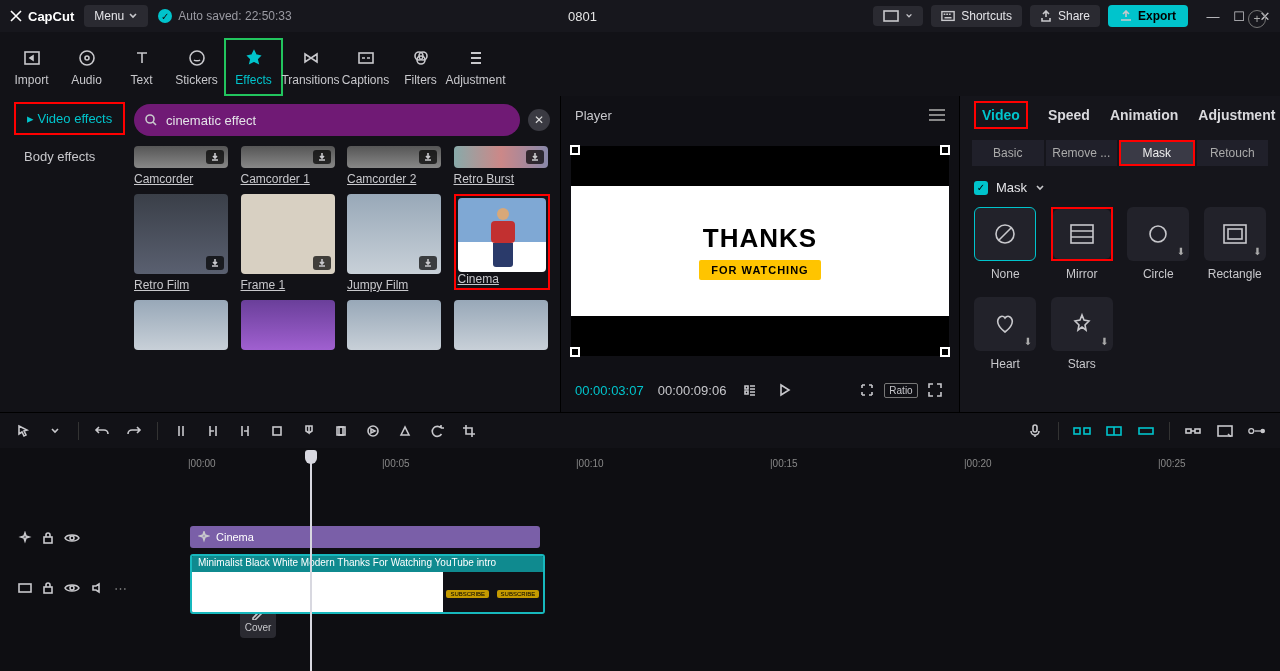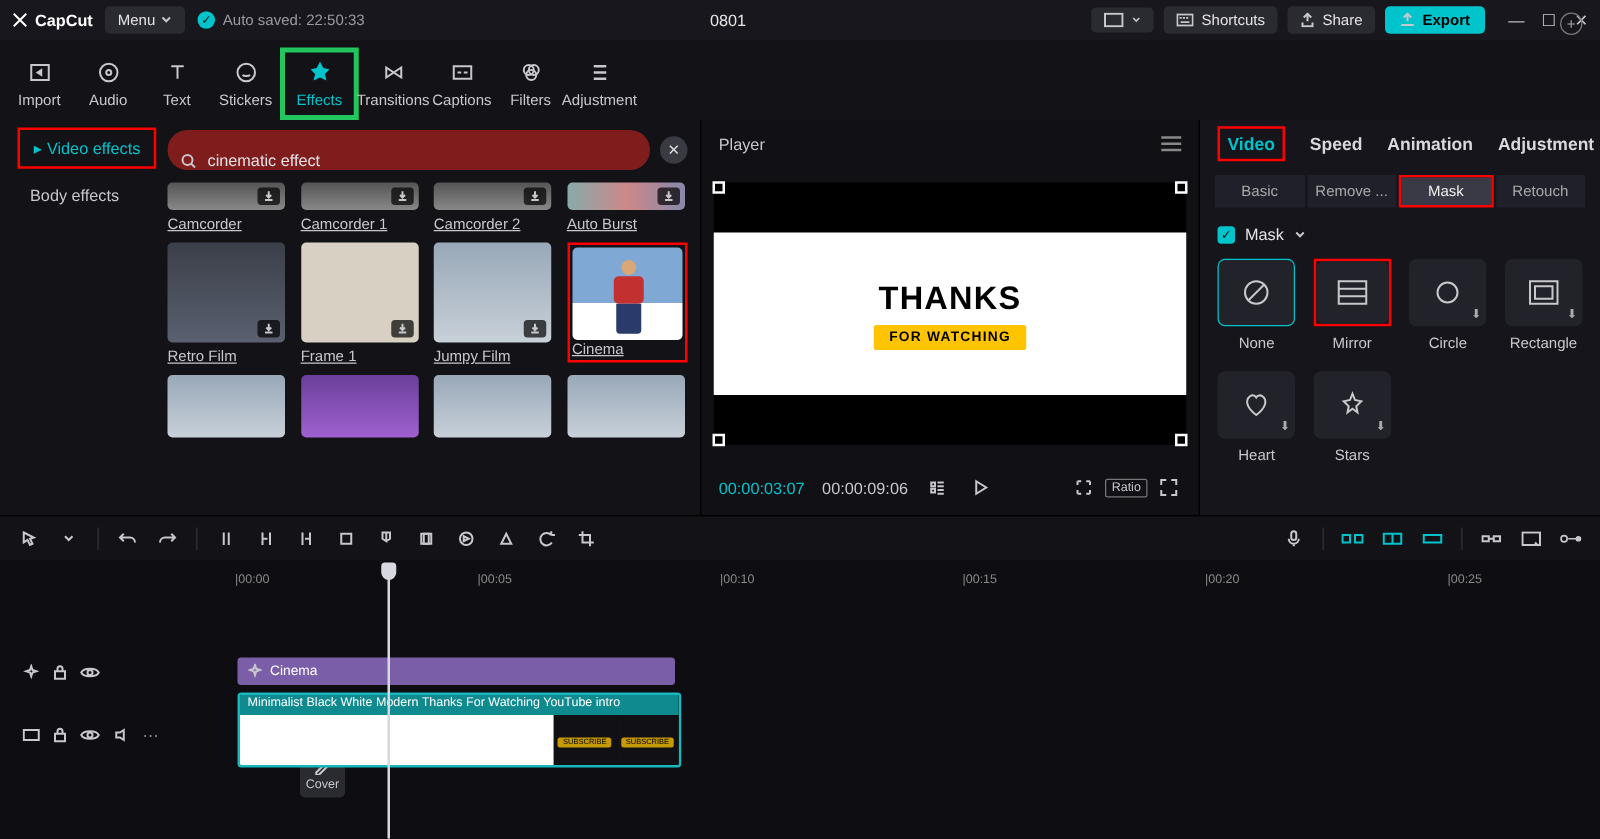--- a/index.html
+++ b/index.html
@@ -27,21 +27,21 @@
 .media-tab.active .icon svg { stroke:#00c4cc; fill:#00c4cc;}
 
 
 .main-row { display: flex; height: 316px; }
 .panel-left { width: 560px; background: #121217; display: flex; }
 .panel-left .side-col { width: 130px; padding-top: 6px; display:flex; flex-direction:column; gap:8px; align-items:flex-start; padding-left:14px;}
 .panel-left .side-item { padding: 6px 10px; border-radius: 4px; font-size: 13px; display:flex; align-items:center; gap:4px;}
 .panel-left .side-item.active { color:#00c4cc; }
 .panel-left .content-col { flex:1; padding: 8px 10px 0 4px; }
 .search-row { display:flex; align-items:center; gap:8px;}
-.search-box { flex:1; background:#7f1d1d; border-radius:16px; height:32px; display:flex; align-items:flex-end; padding:0 10px; gap:8px;}
+.search-box { flex:1; background:#701a75; border-radius:16px; height:32px; display:flex; align-items:center; padding:0 10px; gap:8px;}
 .search-box input { background:transparent; border:none; color:#e4e4e8; font-size:13px; flex:1; outline:none;}
 .search-close { width:22px;height:22px;border-radius:50%;background:#3a3a42;display:flex;align-items:center;justify-content:center;color:#ddd;font-size:12px;}
 .effects-grid { margin-top: 10px; display: grid; grid-template-columns: repeat(4, 1fr); gap: 8px 10px; }
 .effect-item { display:flex; flex-direction:column; gap:4px;text-decoration:underline;}
 .effect-thumb { width:94px; height:80px; background:#2a2a31; border-radius:4px; position:relative; overflow:hidden;}
 .effect-thumb.short { height: 22px;}
 .effect-thumb .dl-badge { position:absolute; right:4px; bottom:4px; width:18px;height:14px; background:rgba(0,0,0,0.7); border-radius:3px; display:flex;align-items:center;justify-content:center;}
 .effect-label { font-size:12px; color:#c8c8cc;}
 .effect-thumb.retro { background:linear-gradient(#3a3f48,#5a6070);}
 .effect-thumb.frame { background:#d8d0c2;}
@@ -207,21 +207,21 @@
       </div>
     <div class="media-tab">
         <div class="icon">
           <svg width="20" height="20" viewBox="0 0 20 20">
             <circle cx="10" cy="10" r="7"></circle>
             <path d="M7 12c1 1 5 1 6 0"></path>
           </svg>
         </div>
         <span>Stickers</span>
       </div>
-    <div style="border:4px solid #22c55e; display:flex;">
+    <div style="border:2px solid #22c55e; display:flex;">
       <div class="media-tab active">
           <div class="icon">
             <svg width="20" height="20" viewBox="0 0 20 20" stroke="#00c4cc">
               <path d="M10 3l2 4 4 1-3 3 1 4-4-2-4 2 1-4-3-3 4-1z"></path>
             </svg>
           </div>
           <span>Effects</span>
         </div>
     </div>
     <div class="media-tab">
@@ -315,21 +315,21 @@
               <div class="effect-label">Camcorder 2</div>
             </div>
           <div class="effect-item">
               <div class="effect-thumb short retroburst">
                 <div class="dl-badge">
                   <svg width="10" height="10" viewBox="0 0 10 10">
                     <path d="M5 1v5M3 4l2 2 2-2M2 8h6"></path>
                   </svg>
                 </div>
               </div>
-              <div class="effect-label">Auto Burst</div>
+              <div class="effect-label">Retro Burst</div>
             </div>
 
           <div class="effect-item">
               <div class="effect-thumb retro">
                 <div class="dl-badge">
                   <svg width="10" height="10" viewBox="0 0 10 10">
                     <path d="M5 1v5M3 4l2 2 2-2M2 8h6"></path>
                   </svg>
                 </div>
               </div>

